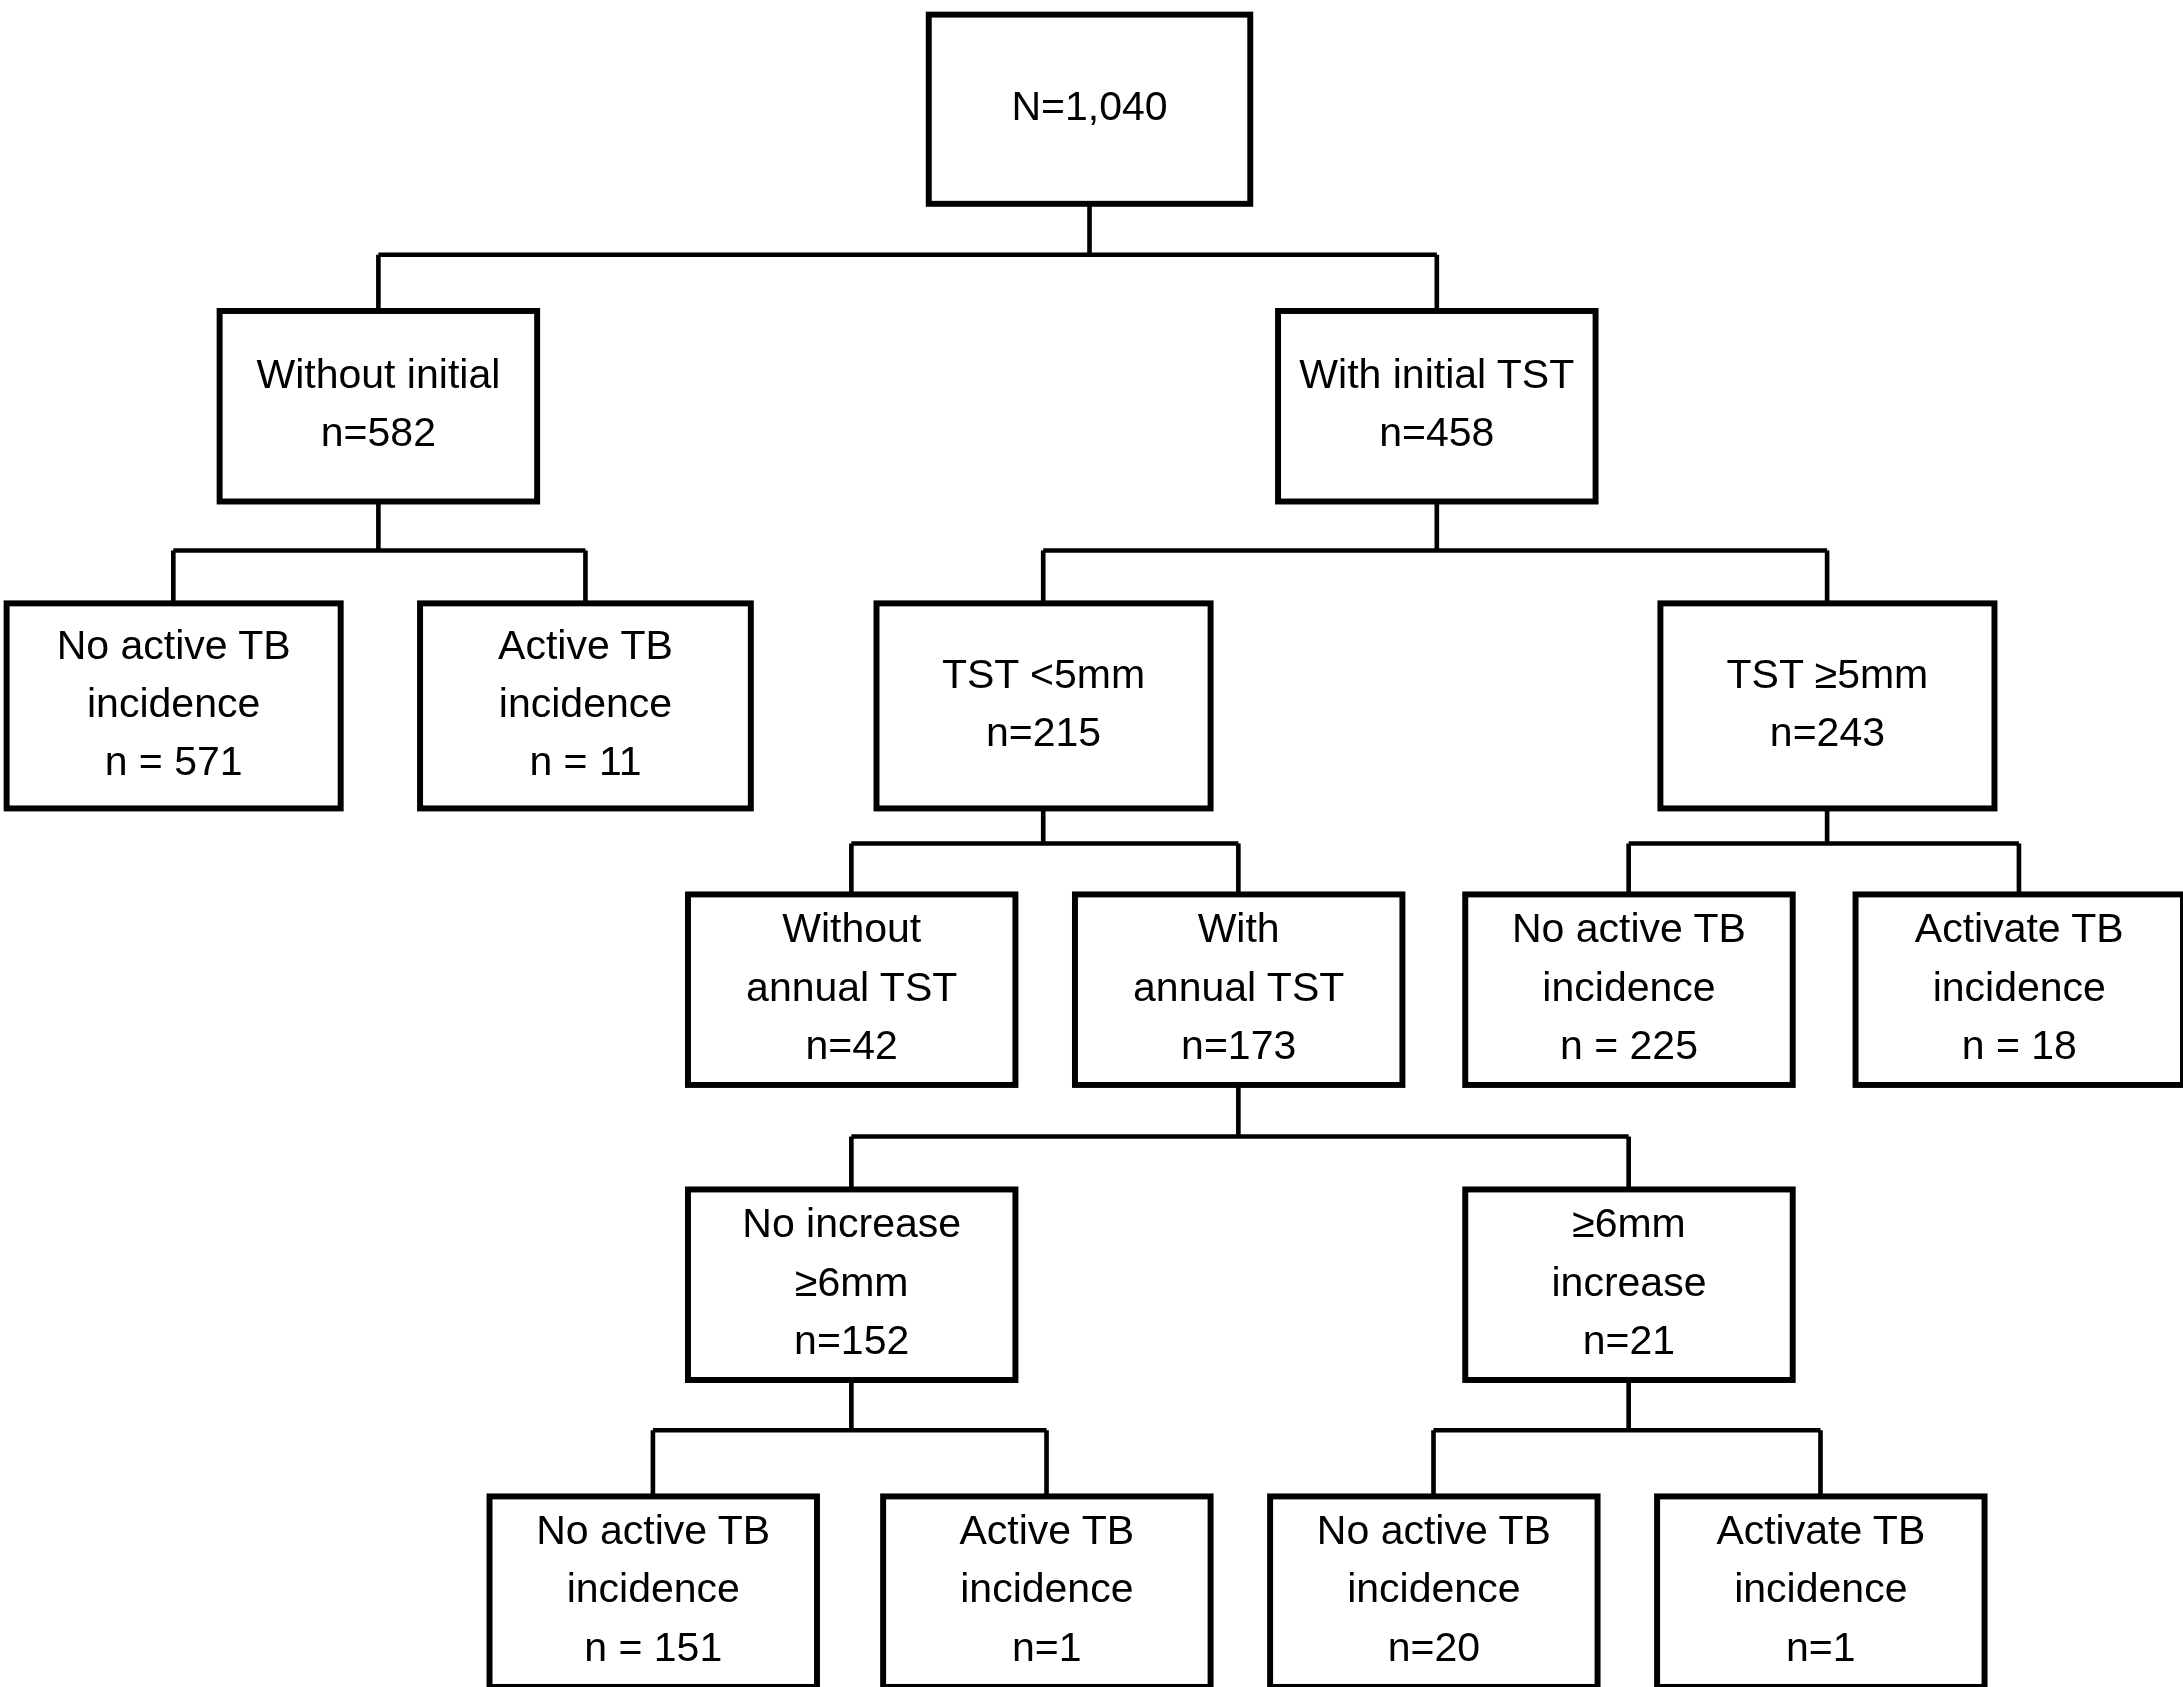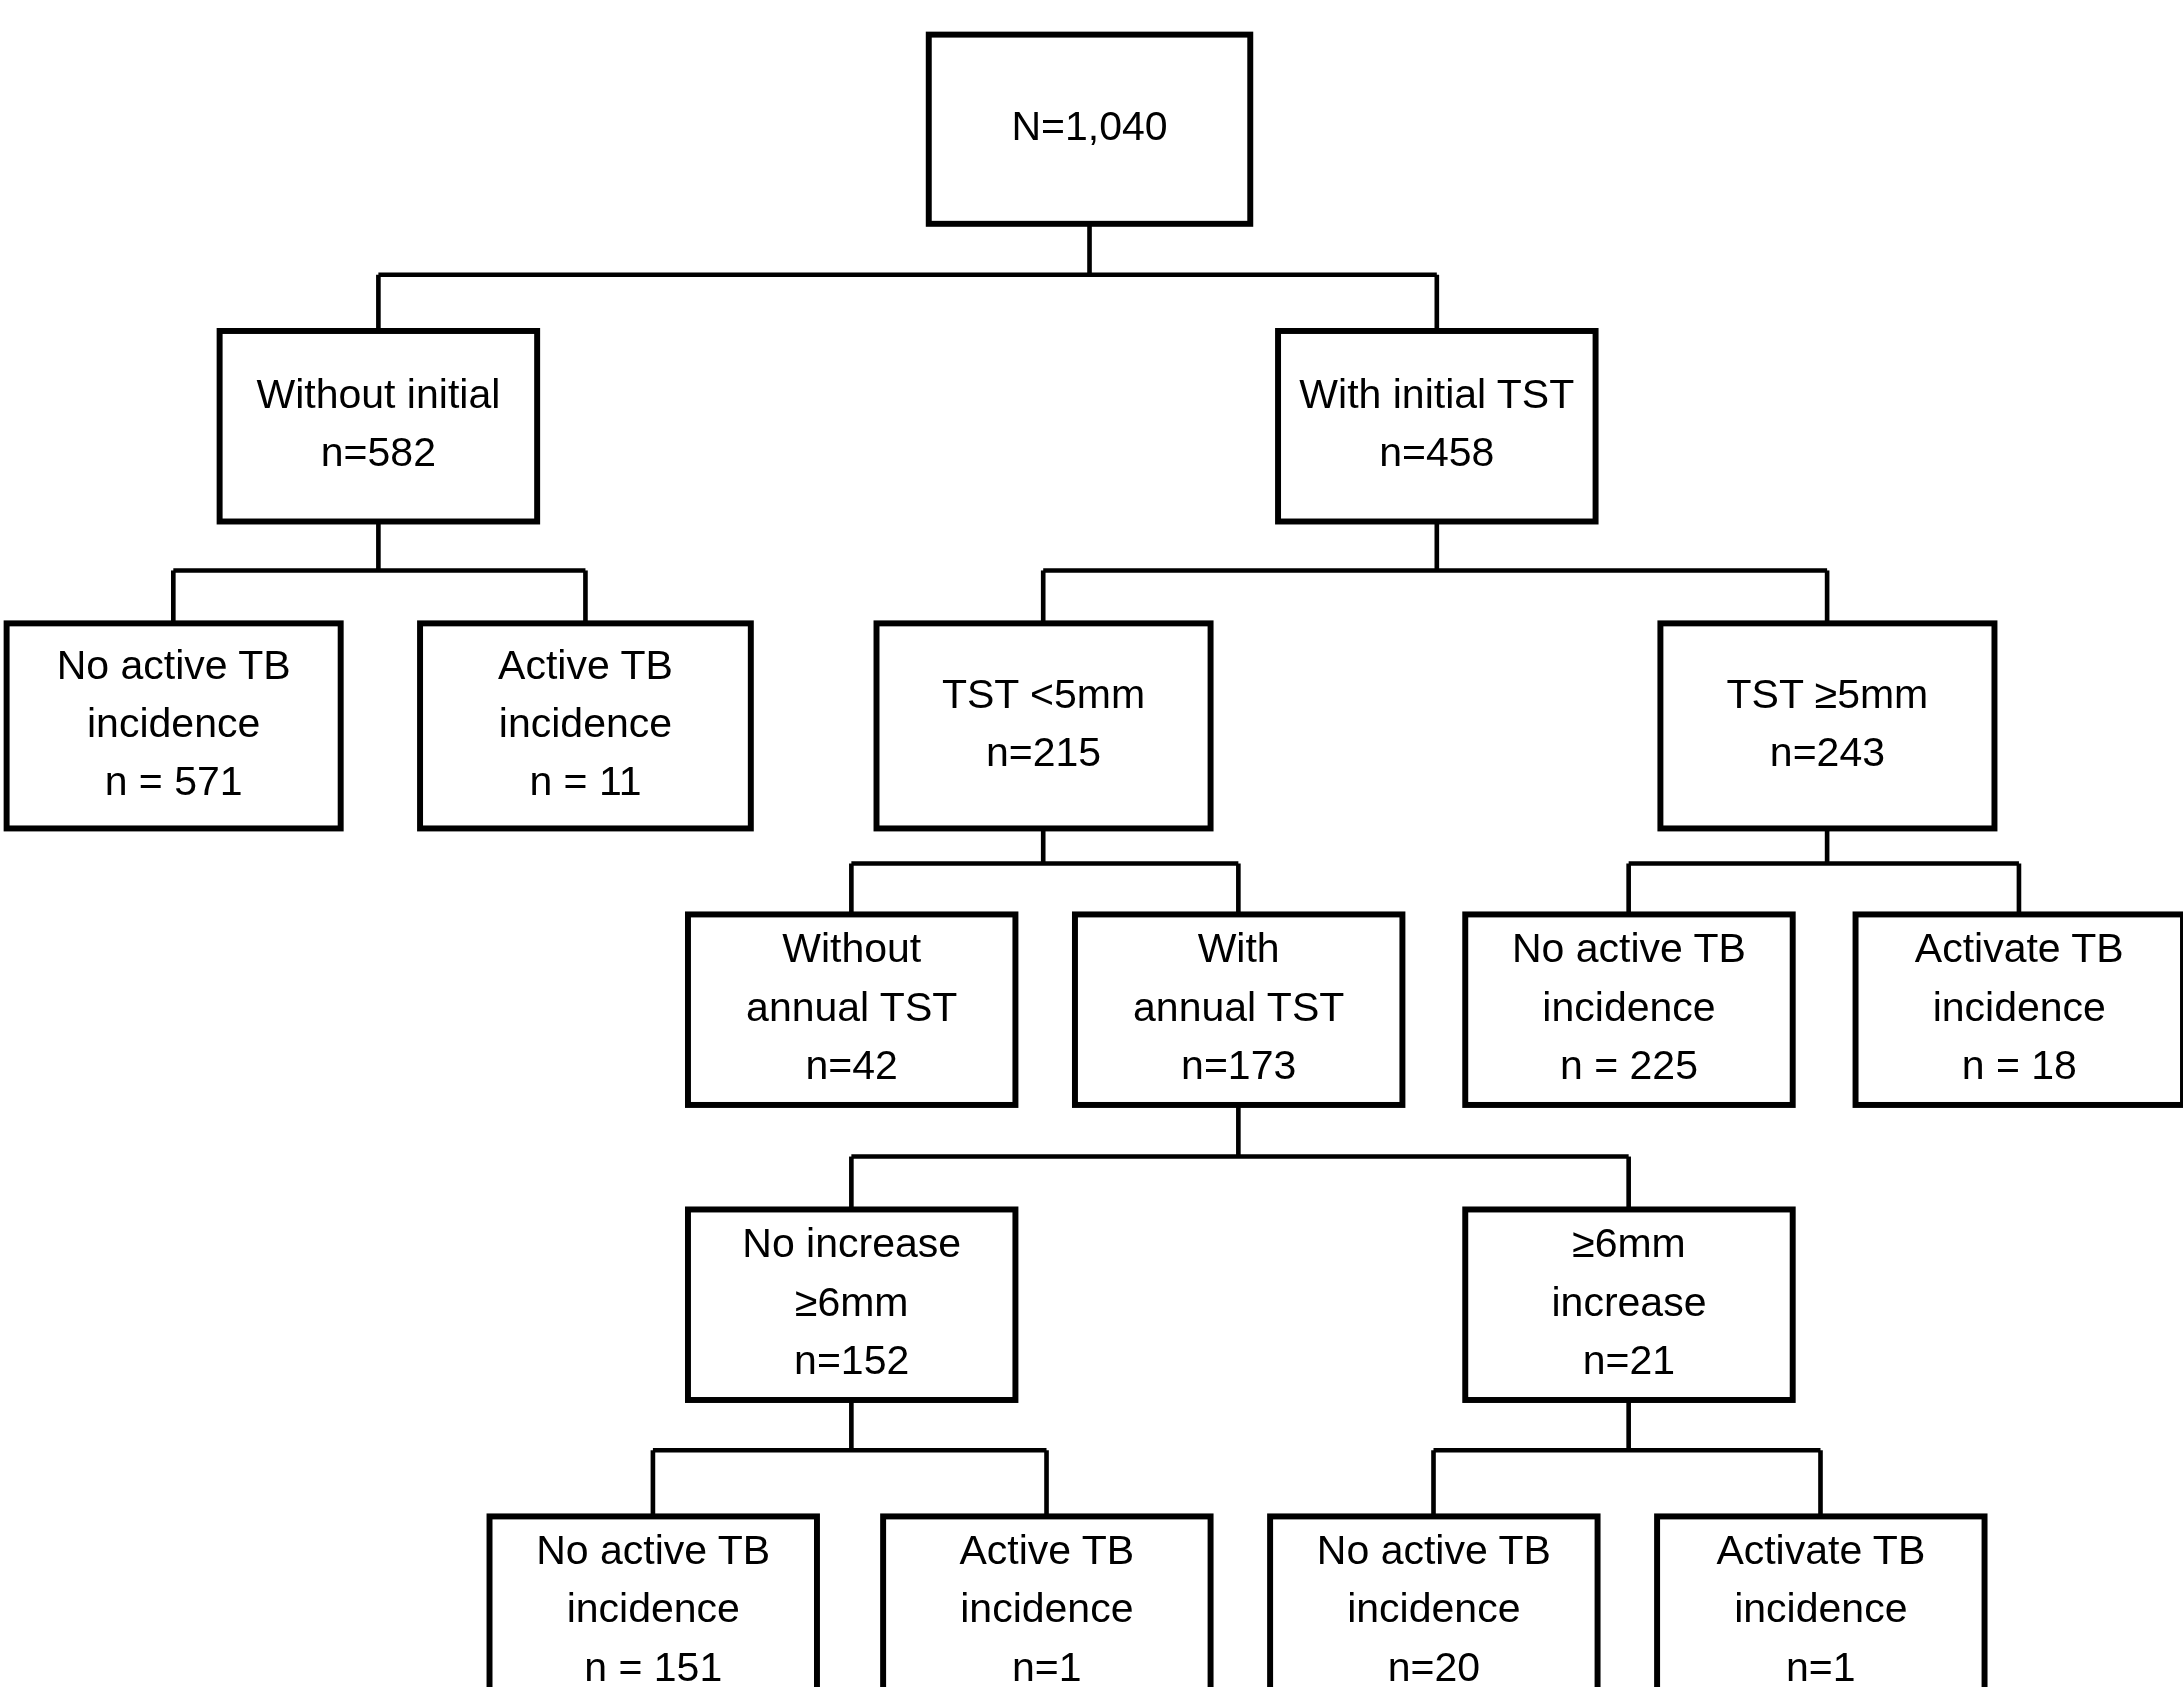--- a/index.html
+++ b/index.html
@@ -12,21 +12,20 @@
     width: 2183px;
     height: 1687px;
     font-family: "Liberation Sans", sans-serif;
     overflow: hidden;
   }
   #flow-root {
     position: relative;
     width: 2183px;
     height: 1483px;
     background: #ffffff;
-    margin-top: 20px;
   }
   svg#flow-svg {
     position: absolute;
     left: 0;
     top: 0;
     width: 2183px;
     height: 1687px;
     display: block;
   }
   .node-box {

